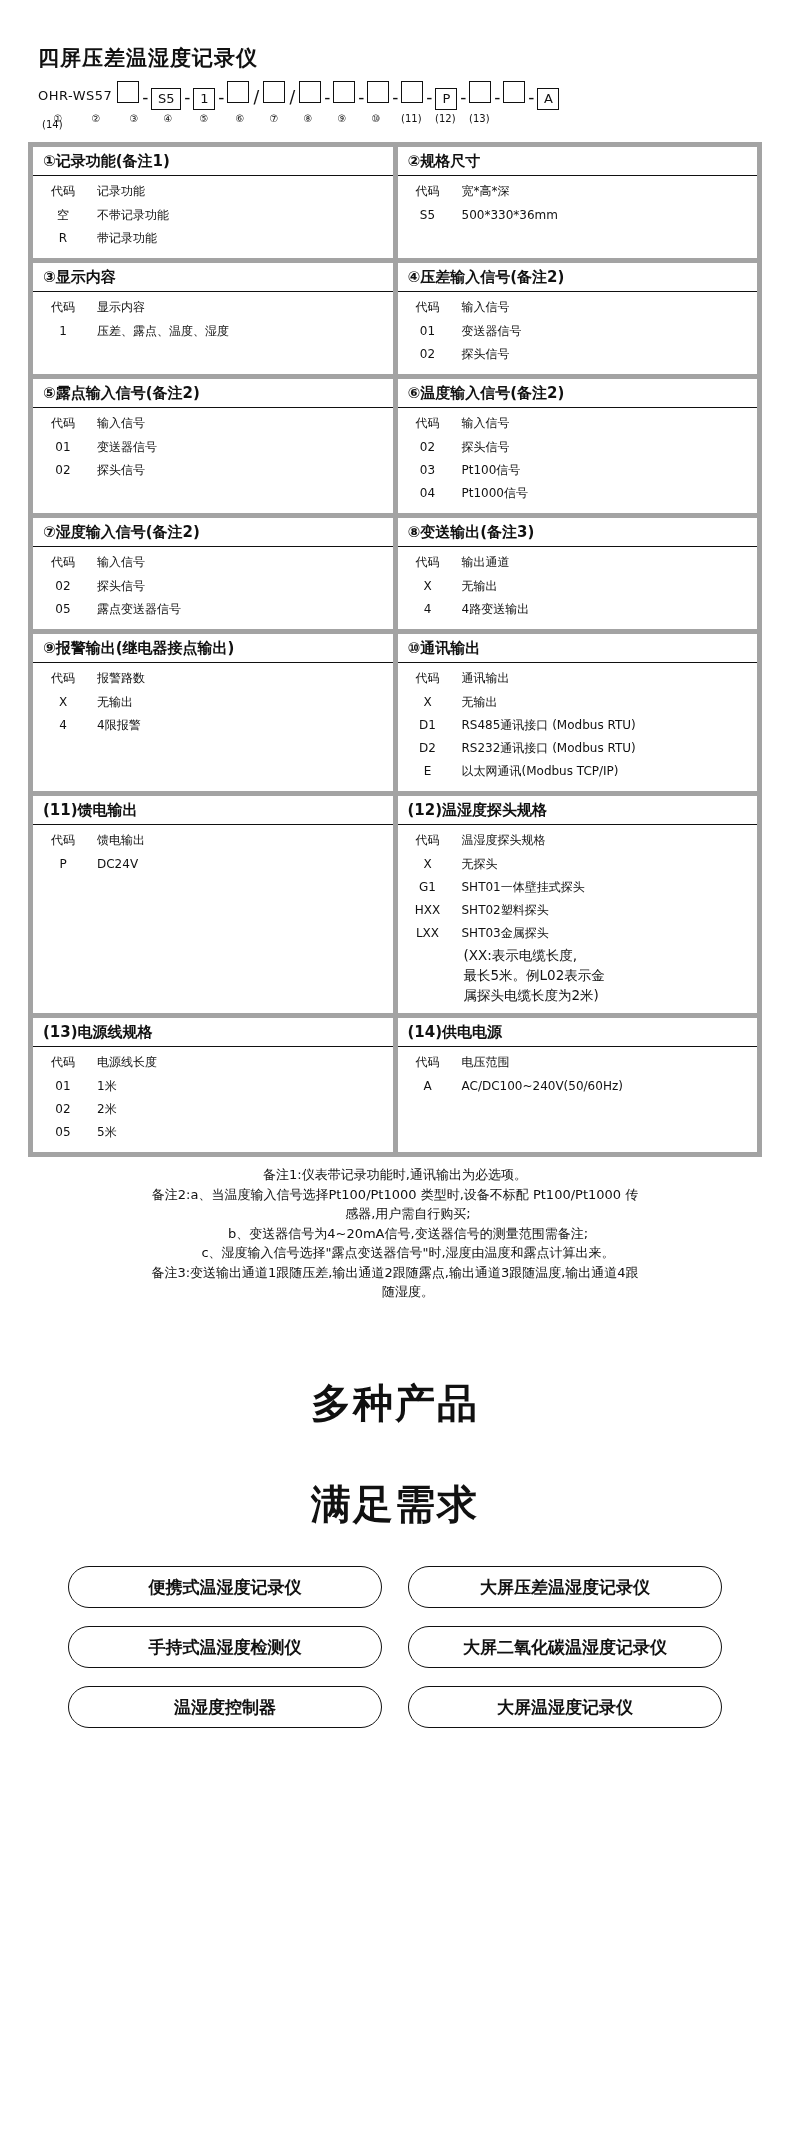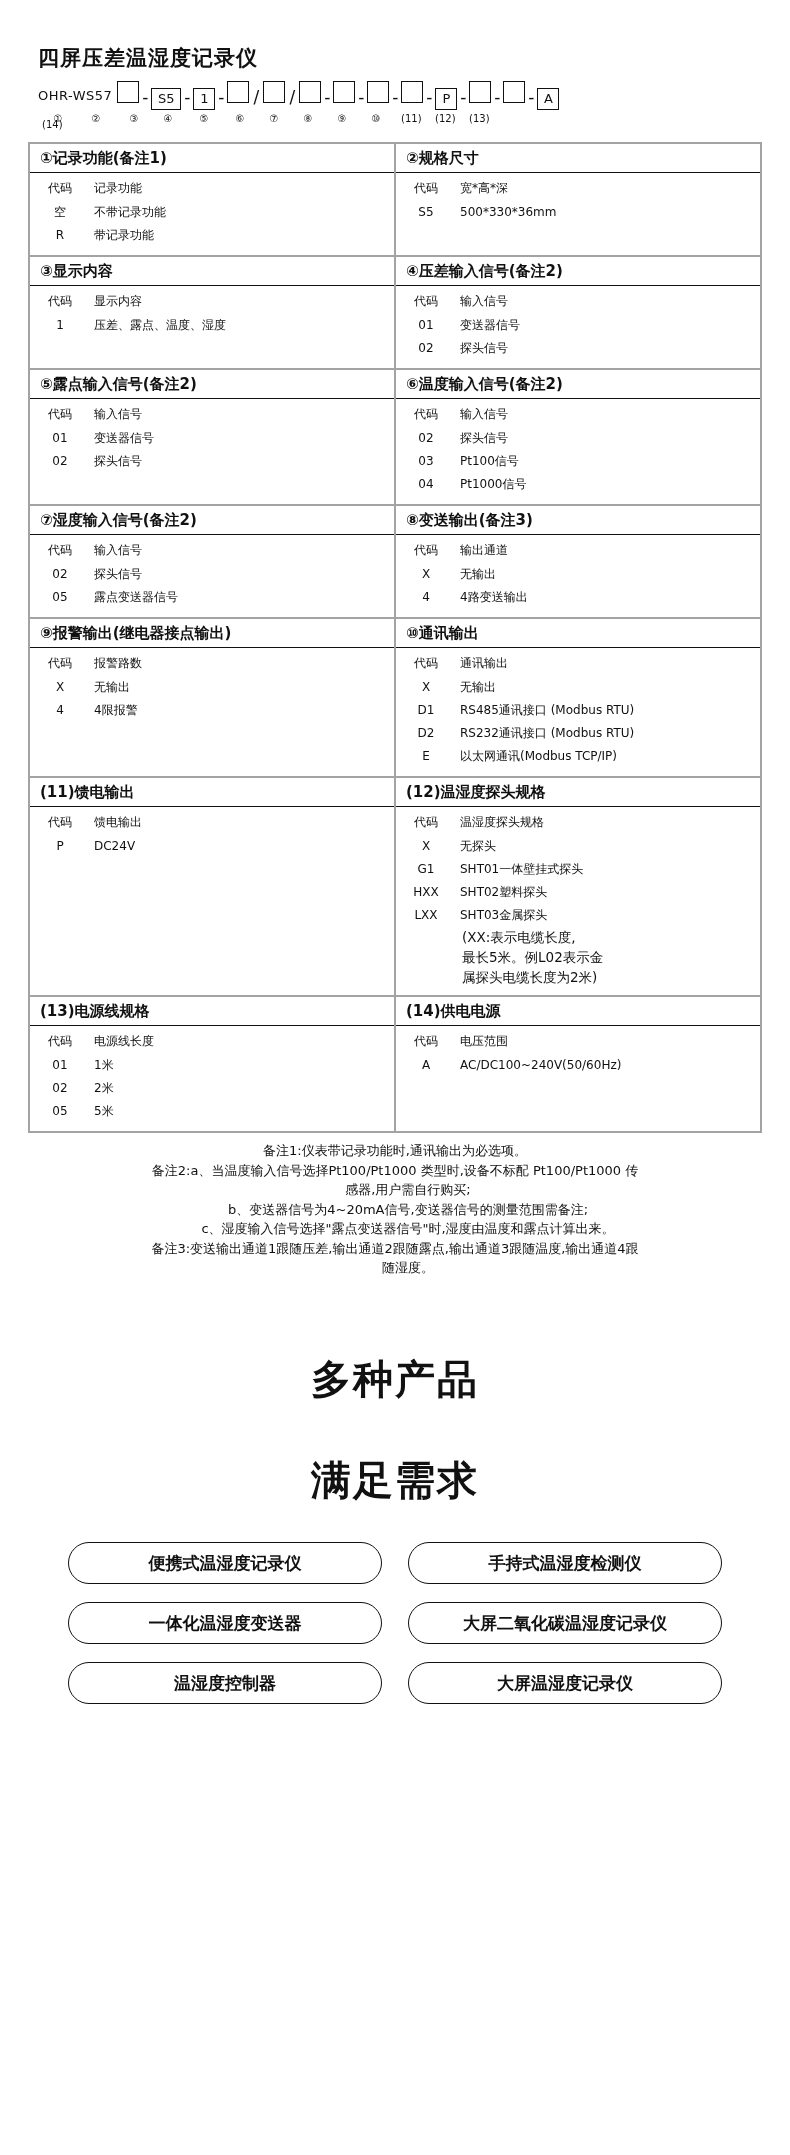--- a/index.html
+++ b/index.html
@@ -83,21 +83,21 @@
   }
 
   
   table.spec {
     width: 100%;
     border-collapse: collapse;
     table-layout: fixed;
     margin-top: 4px;
   }
   table.spec td {
-    border: 2px solid #a3a3a3;
+    border: 5px solid #a3a3a3;
     vertical-align: top;
     padding: 0;
   }
   .sec-title {
     font-size: 15px;
     font-weight: bold;
     padding: 5px 8px 4px 10px;
     border-bottom: 1px solid #111;
   }
   .kv {
@@ -471,21 +471,21 @@
       <p class="ind1">随湿度。</p>
     </div>
 
   <div class="promo">
     <div class="promo-title">
       <span>多种产品</span>
       <span>满足需求</span>
     </div>
     <div class="pill-grid" id="pill-grid">
         <div class="pill">便携式温湿度记录仪</div>
+        <div class="pill">大屏压差温湿度记录仪</div>
         <div class="pill">手持式温湿度检测仪</div>
-        <div class="pill">一体化温湿度变送器</div>
         <div class="pill">大屏二氧化碳温湿度记录仪</div>
         <div class="pill">温湿度控制器</div>
         <div class="pill">大屏温湿度记录仪</div>
       </div>
   </div>
 
 </div>
 
 </body></html>

